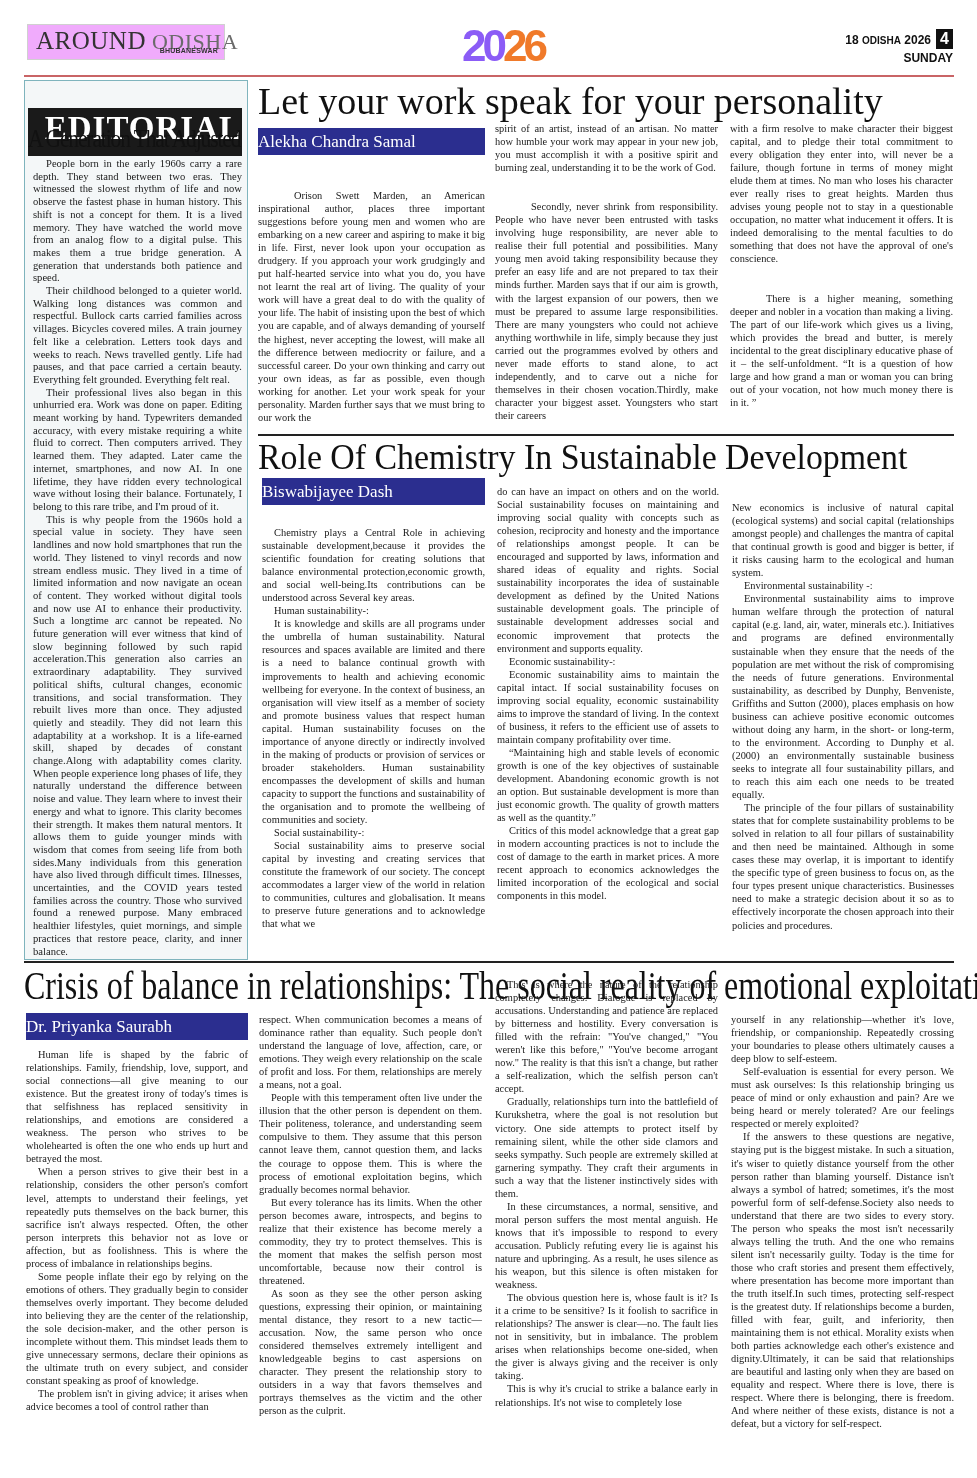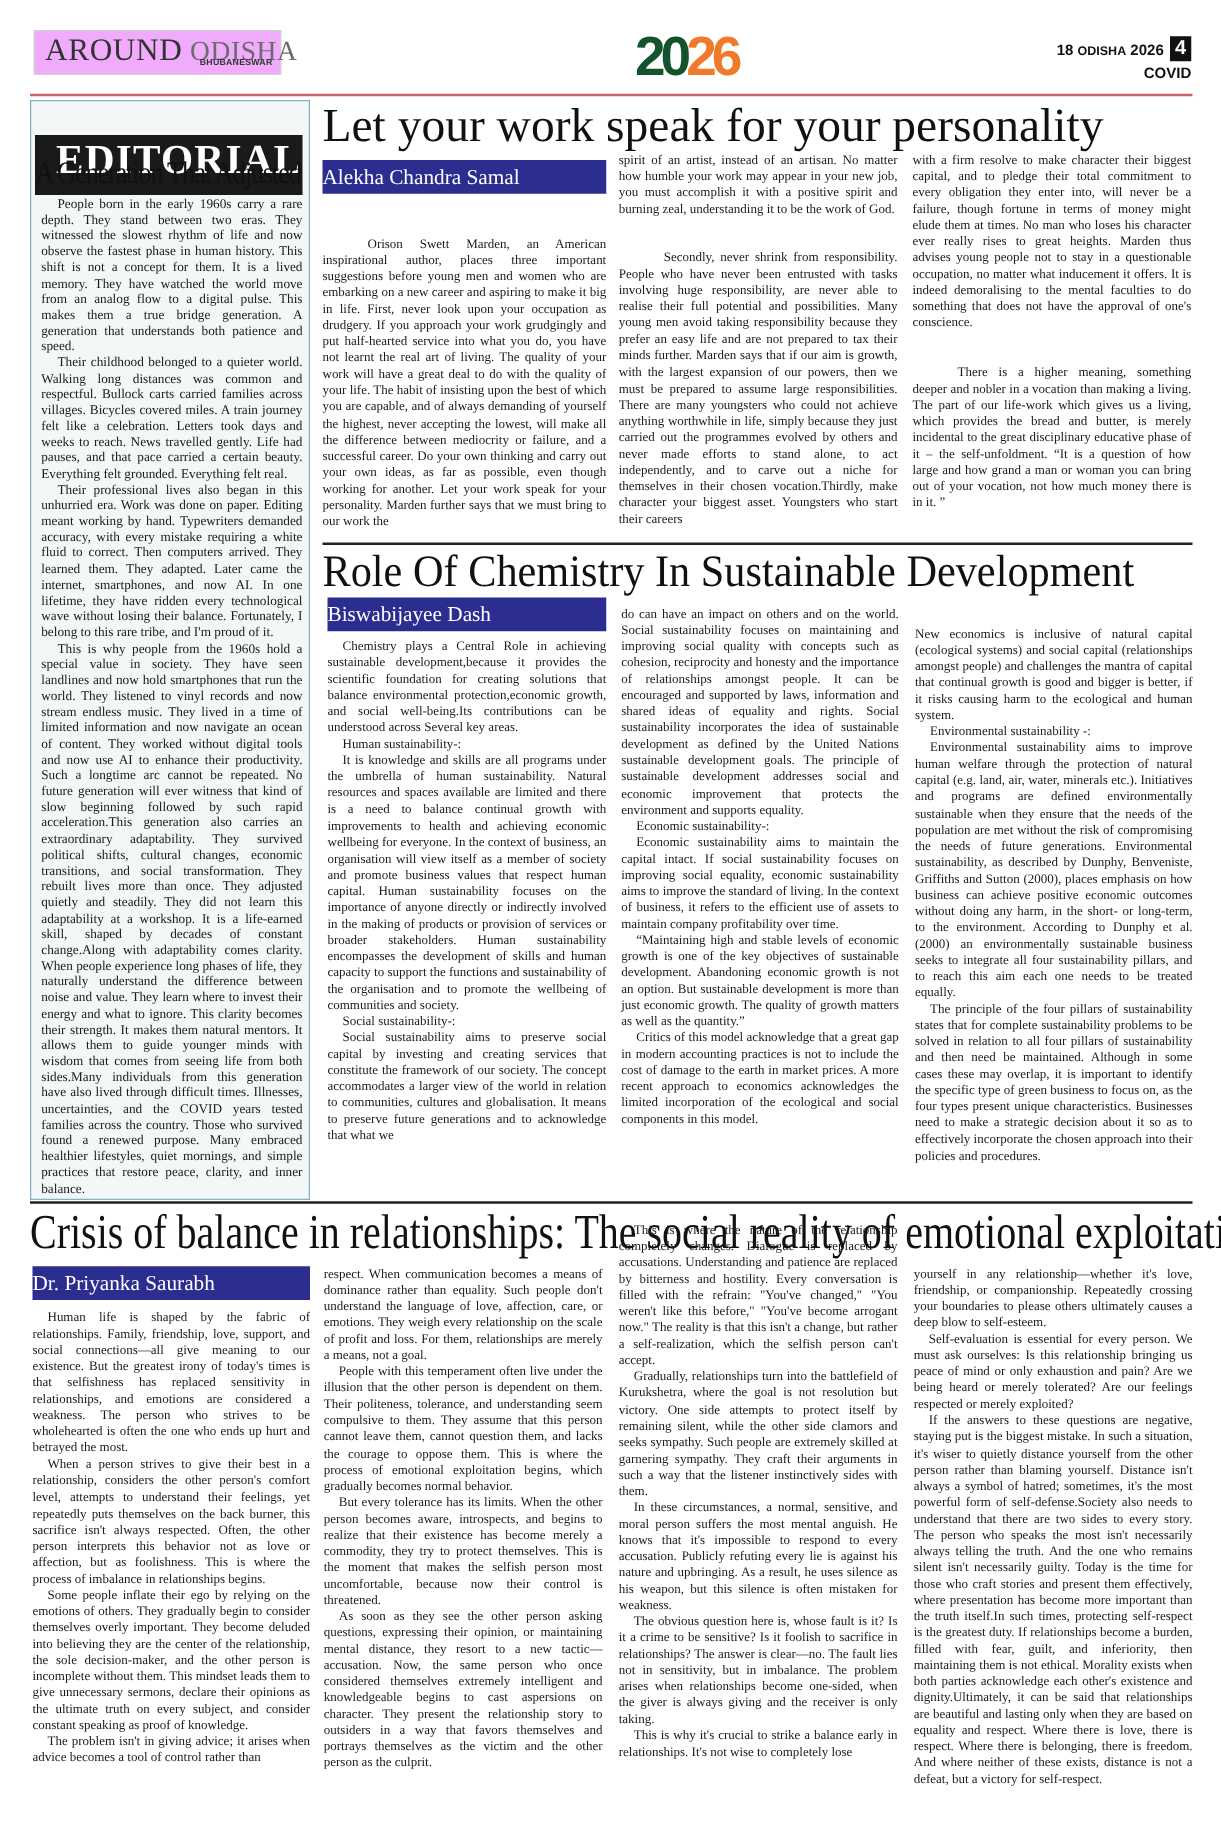--- a/index.html
+++ b/index.html
@@ -41,30 +41,30 @@
 
 <div class="abs logo">
   <div class="logo-main">
     <span class="big">AROUND</span>
     <span class="od">ODISHA</span>
   </div>
   <div class="logo-sub">BHUBANESWAR</div>
 </div>
 
 <div class="abs year">
-  <span style="color:#14532d;margin-left:46px;">20</span><span style="color:#f07a2a;">26</span>
+  <span style="color:#8b5cf6;">20</span><span style="color:#f07a2a;">26</span>
 </div>
 
 <div class="abs date">
   <span>18</span>
   <span class="mon">ODISHA</span>
   <span>2026</span>
 </div>
 <div class="abs pageno">4</div>
-<div class="abs day">COVID</div>
+<div class="abs day">SUNDAY</div>
 <div class="abs rule-red"></div>
 
 <div class="abs ed-box"></div>
 <div class="abs ed-head">EDITORIAL</div>
 <div class="abs ed-title">A Generation That Adjusted</div>
 <div class="abs ed-body">
   <p>People born in the early 1960s carry a rare depth. They stand between two eras. They witnessed the slowest rhythm of life and now observe the fastest phase in human history. This shift is not a concept for them. It is a lived memory. They have watched the world move from an analog flow to a digital pulse. This makes them a true bridge generation. A generation that understands both patience and speed.</p>
   <p>Their childhood belonged to a quieter world. Walking long distances was common and respectful. Bullock carts carried families across villages. Bicycles covered miles. A train journey felt like a celebration. Letters took days and weeks to reach. News travelled gently. Life had pauses, and that pace carried a certain beauty. Everything felt grounded. Everything felt real.</p>
   <p>Their professional lives also began in this unhurried era. Work was done on paper. Editing meant working by hand. Typewriters demanded accuracy, with every mistake requiring a white fluid to correct. Then computers arrived. They learned them. They adapted. Later came the internet, smartphones, and now AI. In one lifetime, they have ridden every technological wave without losing their balance. Fortunately, I belong to this rare tribe, and I'm proud of it.</p>
   <p>This is why people from the 1960s hold a special value in society. They have seen landlines and now hold smartphones that run the world. They listened to vinyl records and now stream endless music. They lived in a time of limited information and now navigate an ocean of content. They worked without digital tools and now use AI to enhance their productivity. Such a longtime arc cannot be repeated. No future generation will ever witness that kind of slow beginning followed by such rapid acceleration.This generation also carries an extraordinary adaptability. They survived political shifts, cultural changes, economic transitions, and social transformation. They rebuilt lives more than once. They adjusted quietly and steadily. They did not learn this adaptability at a workshop. It is a life-earned skill, shaped by decades of constant change.Along with adaptability comes clarity. When people experience long phases of life, they naturally understand the difference between noise and value. They learn where to invest their energy and what to ignore. This clarity becomes their strength. It makes them natural mentors. It allows them to guide younger minds with wisdom that comes from seeing life from both sides.Many individuals from this generation have also lived through difficult times. Illnesses, uncertainties, and the COVID years tested families across the country. Those who survived found a renewed purpose. Many embraced healthier lifestyles, quiet mornings, and simple practices that restore peace, clarity, and inner balance.</p>
@@ -80,21 +80,21 @@
   <p class="indent2">Secondly, never shrink from responsibility. People who have never been entrusted with tasks involving huge responsibility, are never able to realise their full potential and possibilities. Many young men avoid taking responsibility because they prefer an easy life and are not prepared to tax their minds further. Marden says that if our aim is growth, with the largest expansion of our powers, then we must be prepared to assume large responsibilities. There are many youngsters who could not achieve anything worthwhile in life, simply because they just carried out the programmes evolved by others and never made efforts to stand alone, to act independently, and to carve out a niche for themselves in their chosen vocation.Thirdly, make character your biggest asset. Youngsters who start their careers</p>
 </div>
 <div class="abs col" style="left:730px; top:122px; width:223px;">
   <p class="noindent">with a firm resolve to make character their biggest capital, and to pledge their total commitment to every obligation they enter into, will never be a failure, though fortune in terms of money might elude them at times. No man who loses his character ever really rises to great heights. Marden thus advises young people not to stay in a questionable occupation, no matter what inducement it offers. It is indeed demoralising to the mental faculties to do something that does not have the approval of one's conscience.</p>
   <p class="indent2">There is a higher meaning, something deeper and nobler in a vocation than making a living. The part of our life-work which gives us a living, which provides the bread and butter, is merely incidental to the great disciplinary educative phase of it – the self-unfoldment. “It is a question of how large and how grand a man or woman you can bring out of your vocation, not how much money there is in it. ”</p>
 </div>
 <div class="abs hr" style="left:258px; top:434px; width:696px;"></div>
 
 <div class="abs headline h2">Role Of Chemistry In Sustainable Development</div>
 <div class="abs byline" style="left:262px; top:478px; width:223px;">Biswabijayee Dash</div>
-<div class="abs col" style="left:262px; top:511px; width:223px;">
+<div class="abs col" style="left:262px; top:526px; width:223px;">
   <p>Chemistry plays a Central Role in achieving sustainable development,because it provides the scientific foundation for creating solutions that balance environmental protection,economic growth, and social well-being.Its contributions can be understood across Several key areas.</p>
   <p>Human sustainability-:</p>
   <p>It is knowledge and skills are all programs under the umbrella of human sustainability. Natural resources and spaces available are limited and there is a need to balance continual growth with improvements to health and achieving economic wellbeing for everyone. In the context of business, an organisation will view itself as a member of society and promote business values that respect human capital. Human sustainability focuses on the importance of anyone directly or indirectly involved in the making of products or provision of services or broader stakeholders. Human sustainability encompasses the development of skills and human capacity to support the functions and sustainability of the organisation and to promote the wellbeing of communities and society.</p>
   <p>Social sustainability-:</p>
   <p>Social sustainability aims to preserve social capital by investing and creating services that constitute the framework of our society. The concept accommodates a larger view of the world in relation to communities, cultures and globalisation. It means to preserve future generations and to acknowledge that what we</p>
 </div>
 <div class="abs col" style="left:497px; top:485px; width:222px;">
   <p class="noindent">do can have an impact on others and on the world. Social sustainability focuses on maintaining and improving social quality with concepts such as cohesion, reciprocity and honesty and the importance of relationships amongst people. It can be encouraged and supported by laws, information and shared ideas of equality and rights. Social sustainability incorporates the idea of sustainable development as defined by the United Nations sustainable development goals. The principle of sustainable development addresses social and economic improvement that protects the environment and supports equality.</p>
   <p>Economic sustainability-:</p>
   <p>Economic sustainability aims to maintain the capital intact. If social sustainability focuses on improving social equality, economic sustainability aims to improve the standard of living. In the context of business, it refers to the efficient use of assets to maintain company profitability over time.</p>

